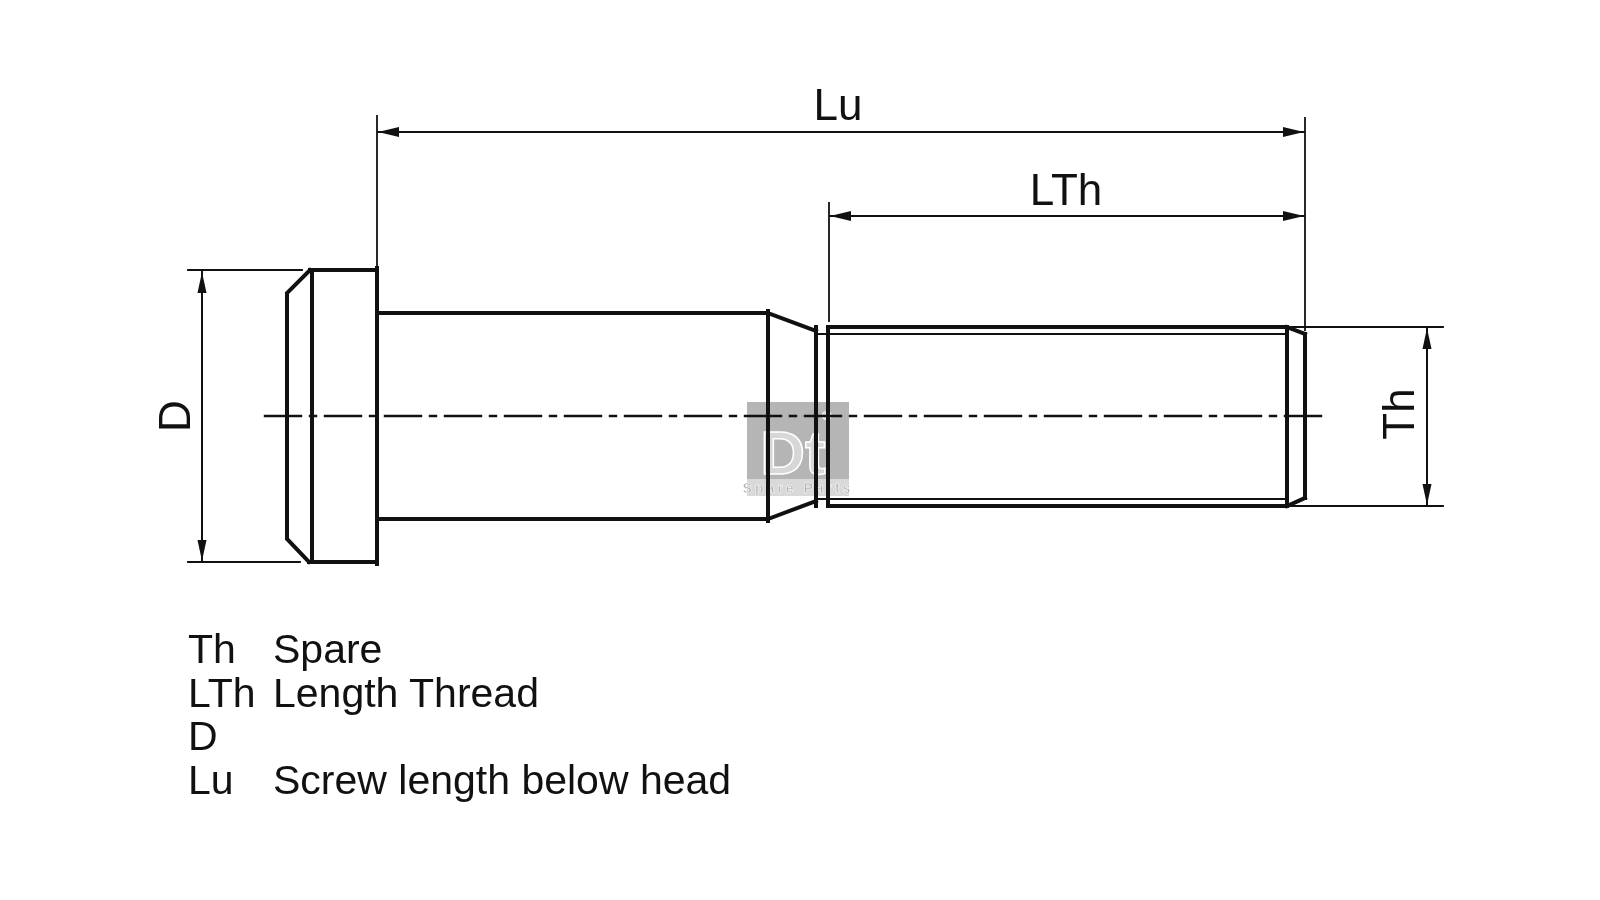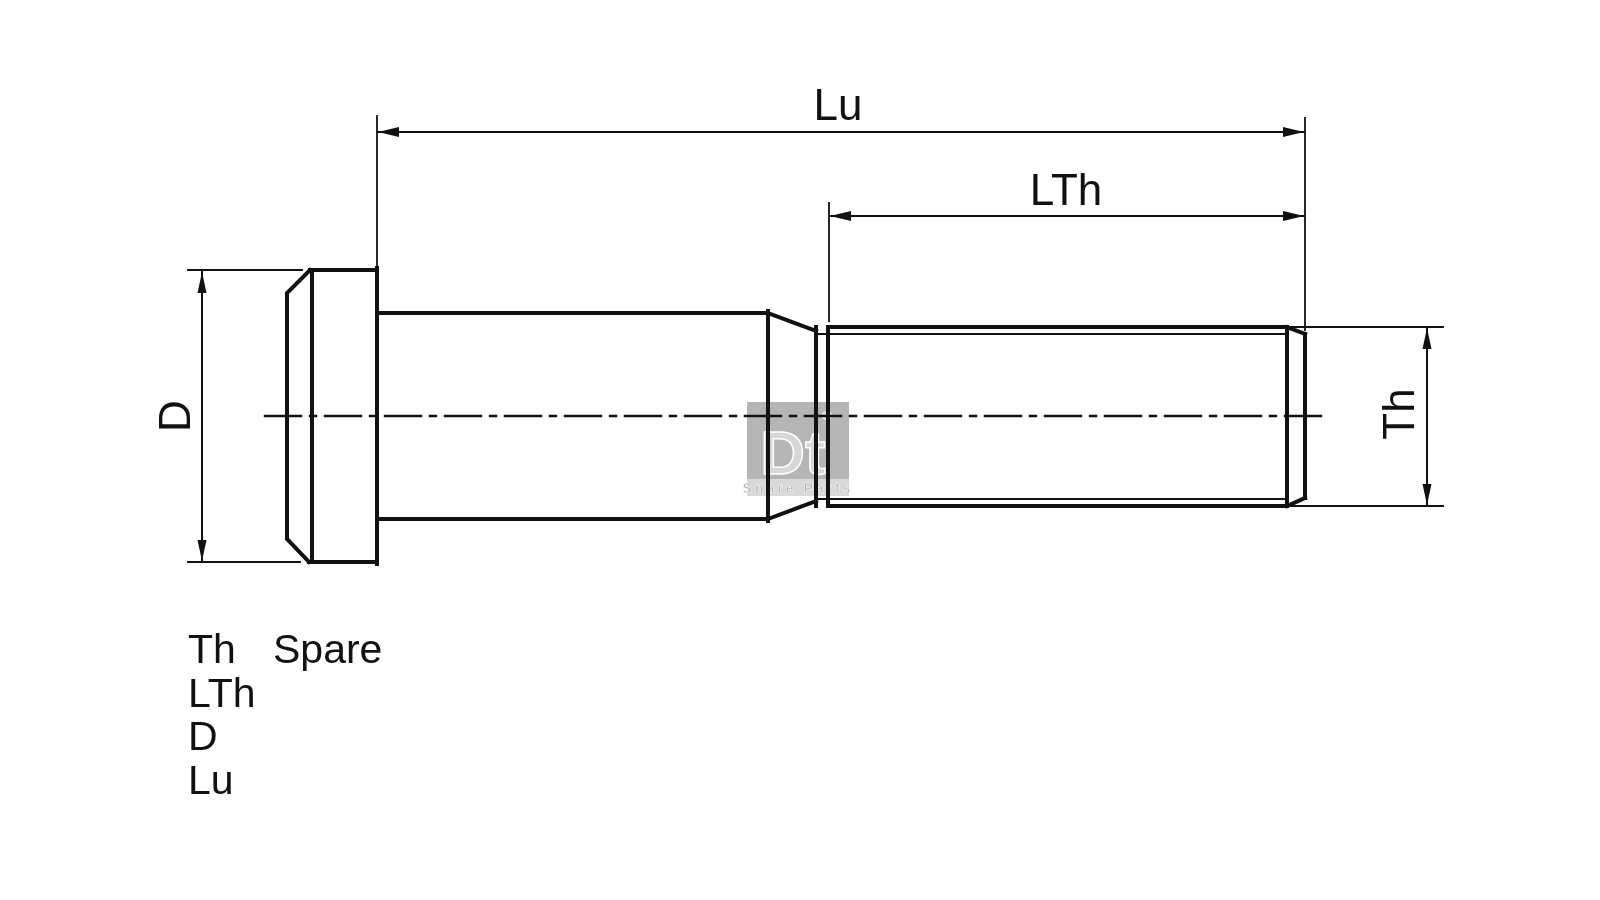--- a/index.html
+++ b/index.html
@@ -102,21 +102,23 @@
     <text transform="translate(1414,414) rotate(-90)" text-anchor="middle" class="dimlabel">Th</text>
   </svg>
 
   <div class="legend">
     <div class="legend-row">
       <span class="legend-term">Th</span>
       <span class="legend-desc">Spare</span>
     </div>
     <div class="legend-row">
       <span class="legend-term">LTh</span>
+      <span class="legend-desc">Length Thread</span>
     </div>
     <div class="legend-row">
       <span class="legend-term">D</span>
     </div>
     <div class="legend-row">
       <span class="legend-term">Lu</span>
+      <span class="legend-desc">Screw length below head</span>
     </div>
   </div>
 </div>
 
 </body></html>

